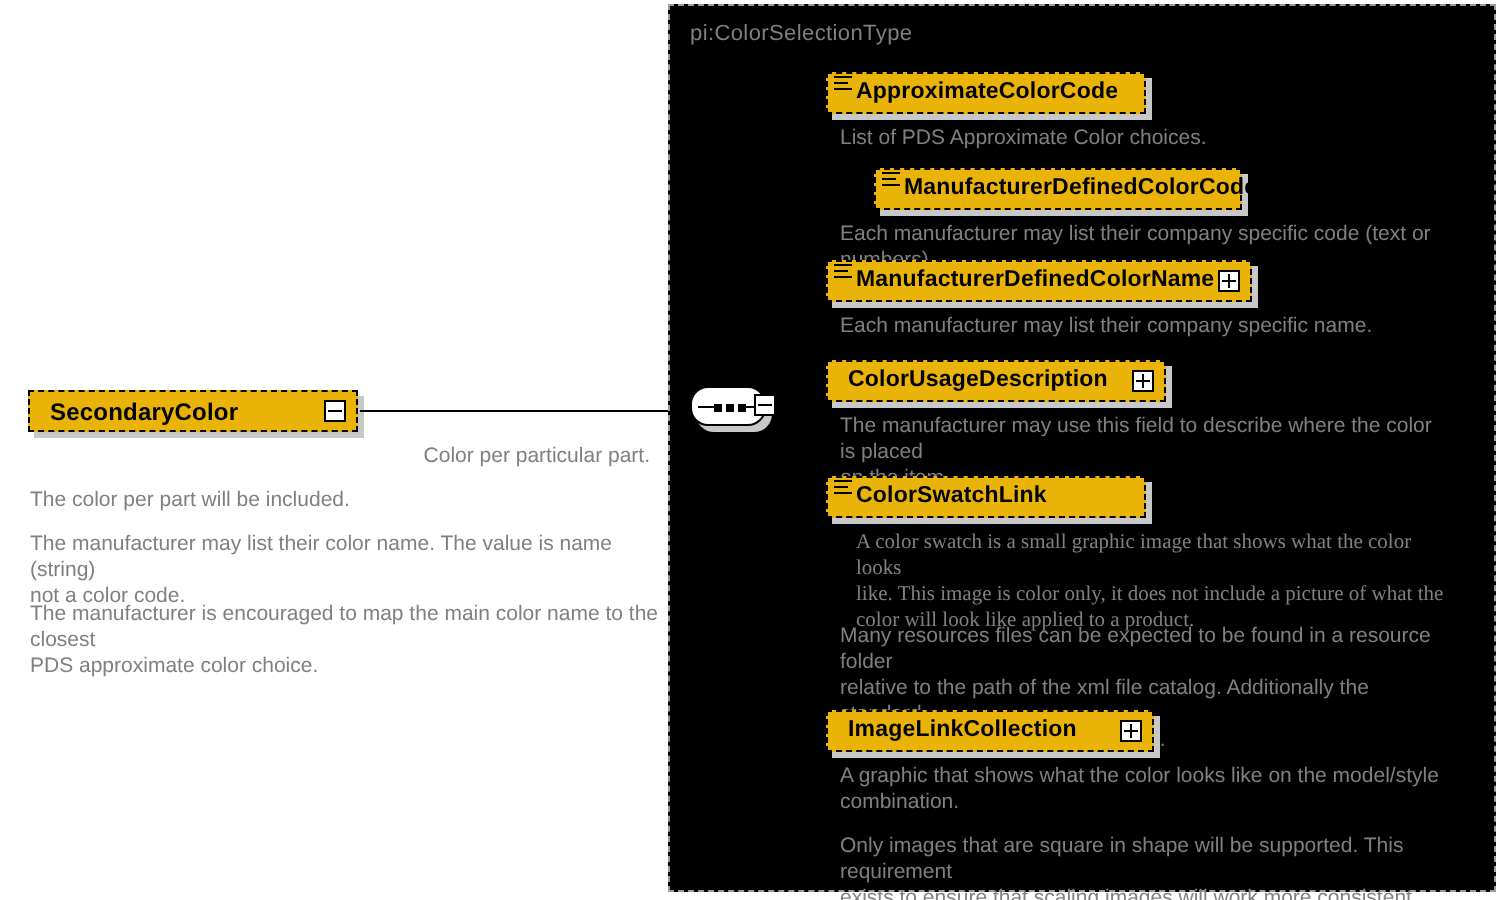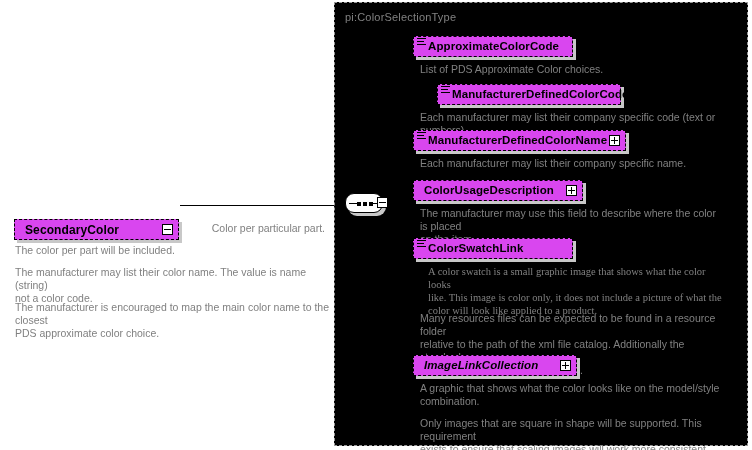--- a/index.html
+++ b/index.html
@@ -34,21 +34,21 @@
     color: #808080;
     letter-spacing: 0.2px;
     white-space: nowrap;
   }
 
   
   .node {
     position: absolute;
     box-sizing: border-box;
     height: 21px;
-    background: #d946ef;
+    background: #eab308;
     border: 1px dashed #000000;
     box-shadow: 3px 3px 0 0 #c8c8c8;
   }
   .node-label {
     position: absolute;
     left: 14px;
     top: 3px;
     font-size: 11.5px;
     font-weight: bold;
     color: #000000;
@@ -176,21 +176,20 @@
     display: block;
   }
 
   
   #root-node {
     position: absolute;
     left: 14px;
     top: 195px;
     width: 165px;
     height: 21px;
-    margin-top: 24px;
   }
   #root-node .node-label {
     left: 10px;
     font-size: 12px;
   }
 </style>
 </head>
 <body>
 
 <div id="root-node" class="node">
@@ -289,21 +288,21 @@
     </span>
   <span class="node-label">ColorSwatchLink</span>
 </div>
 <div class="doc" style="left:428px; top:265px; width:300px;font-family:Liberation Serif, serif;">A color swatch is a small graphic image that shows what the color looks
 like.  This image is color only, it does not include a picture of what the
 color will look like applied to a product.</div>
 <div class="doc" style="left:420px; top:312px; width:300px;">Many resources files can be expected to be found in a resource folder
 relative to the path of the xml file catalog.  Additionally the standard
 support web resource links as well.</div>
 
-<div class="node" style="left:413px; top:355px; width:164px;font-style:italic;">
+<div class="node" style="left:413px; top:355px; width:164px;">
   <span class="node-label no-glyph">ImageLinkCollection</span>
   <span class="pmbox" style="right:5px; top:4px;">
     <b class="h"></b>
       <b class="v"></b>
   </span>
 </div>
 <div class="doc" style="left:420px; top:382px; width:300px;">A graphic that shows what the color looks like on the model/style
 combination.</div>
 <div class="doc" style="left:420px; top:417px; width:320px;">Only images that are square in shape will be supported.  This requirement
 exists to ensure that scaling images will work more consistent.</div>

